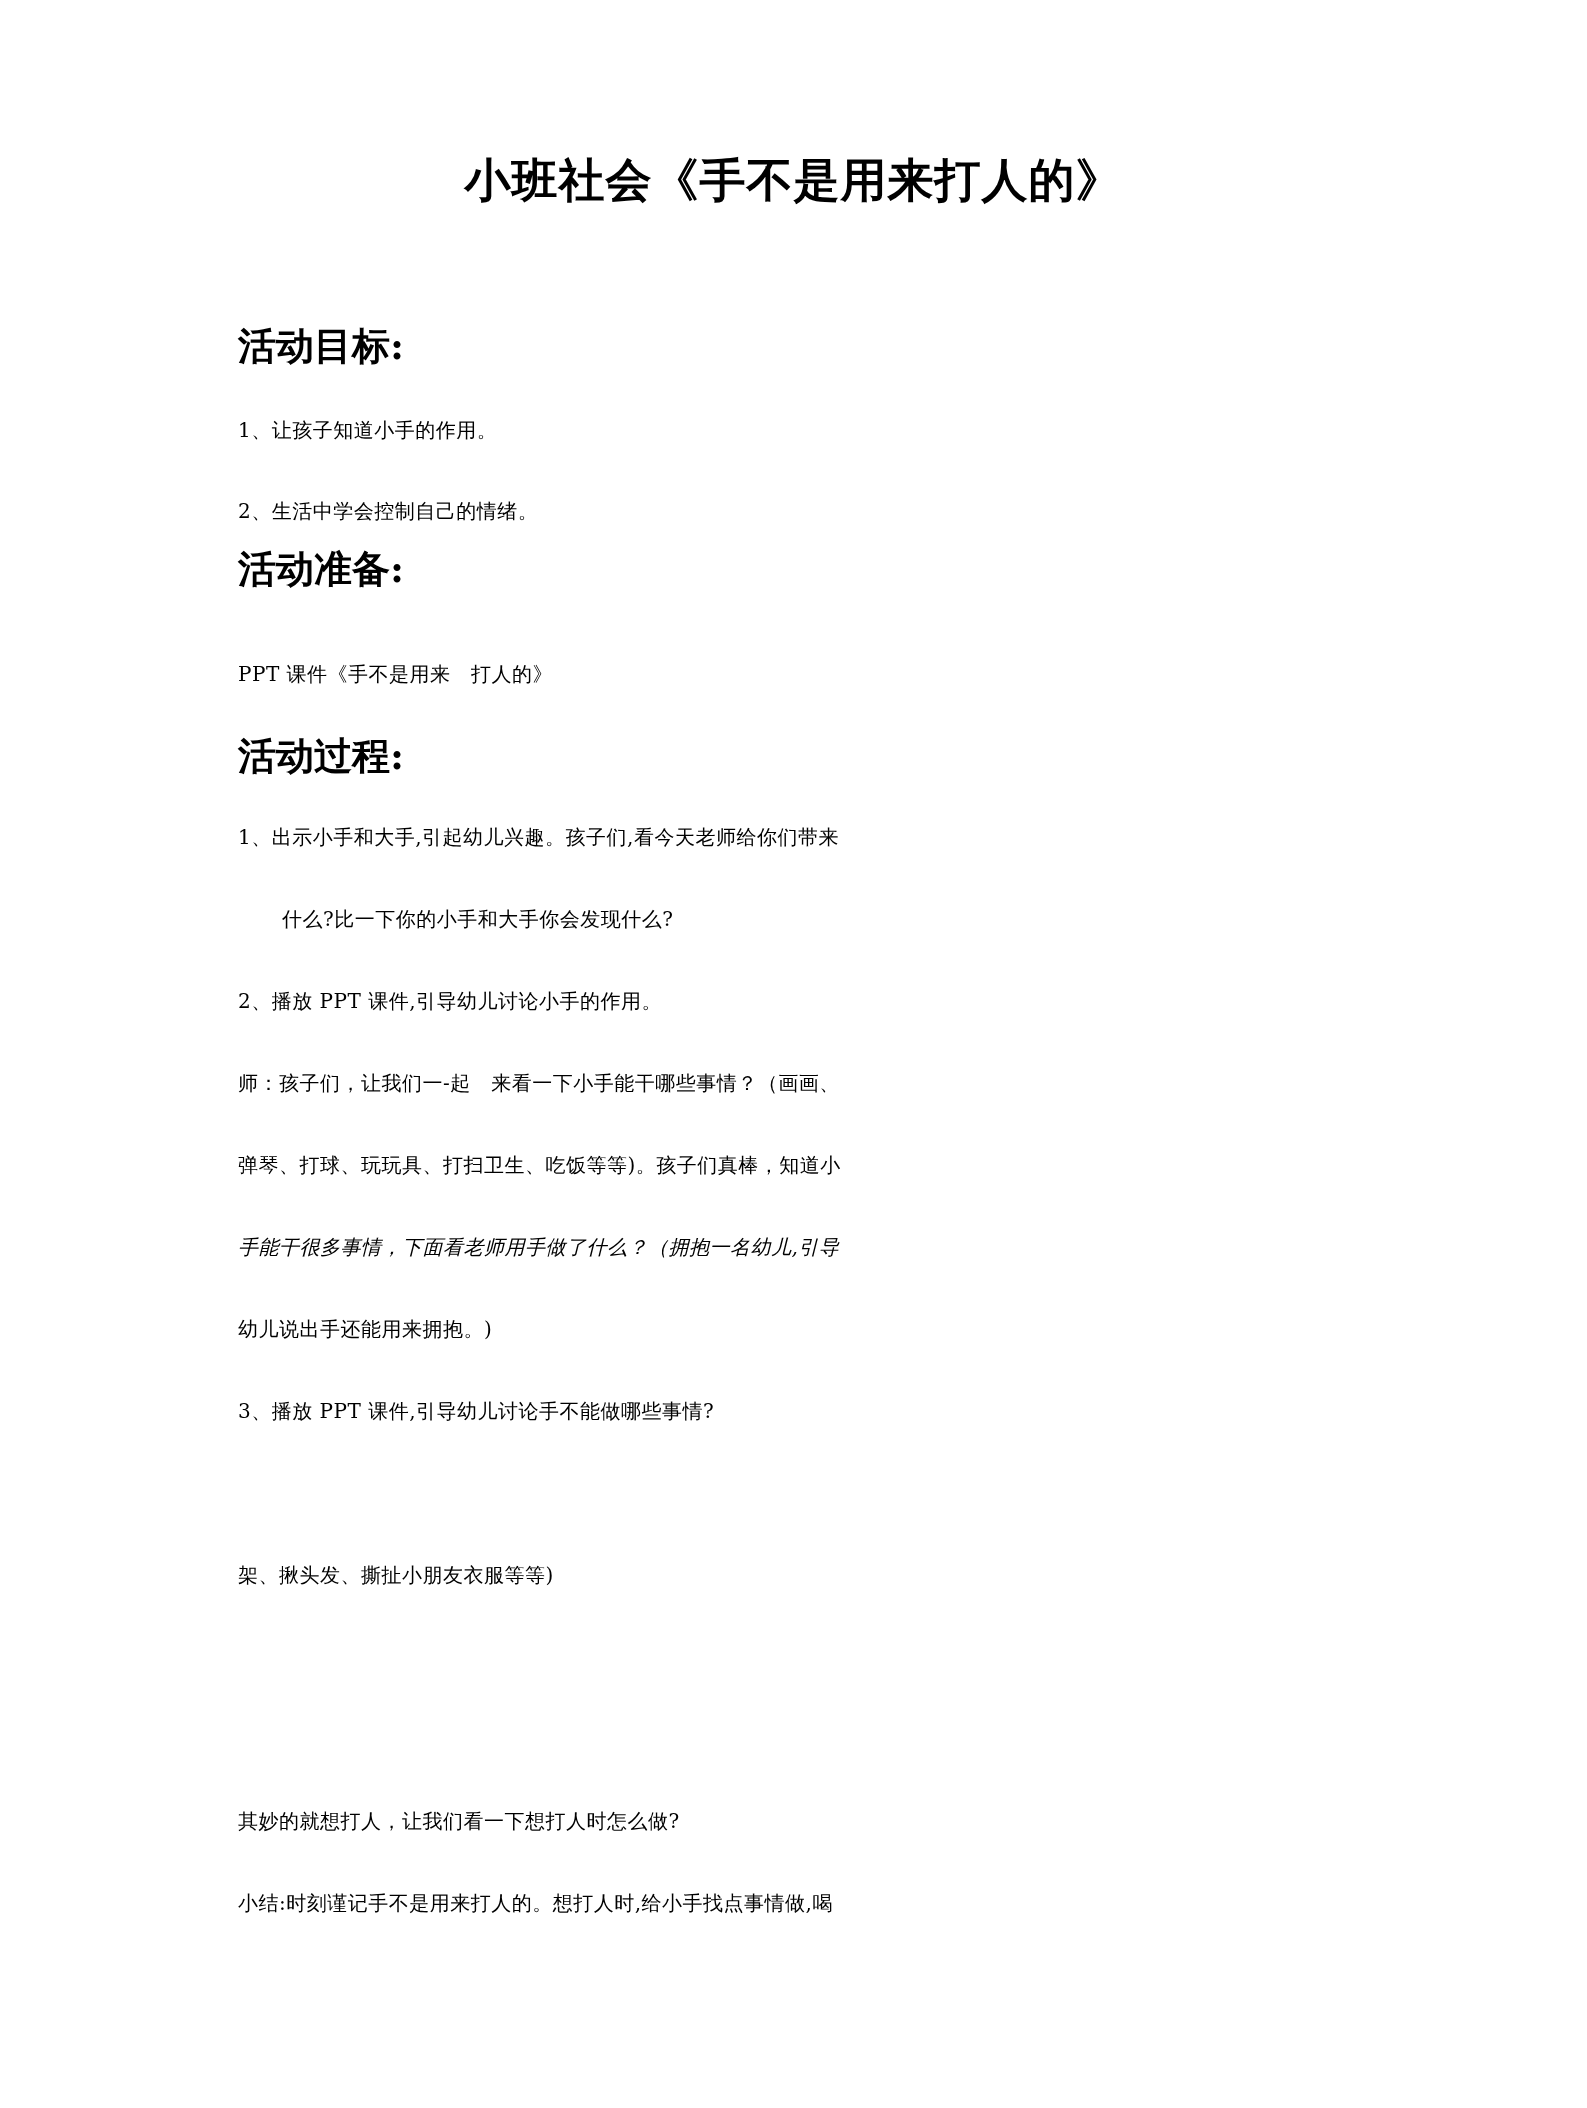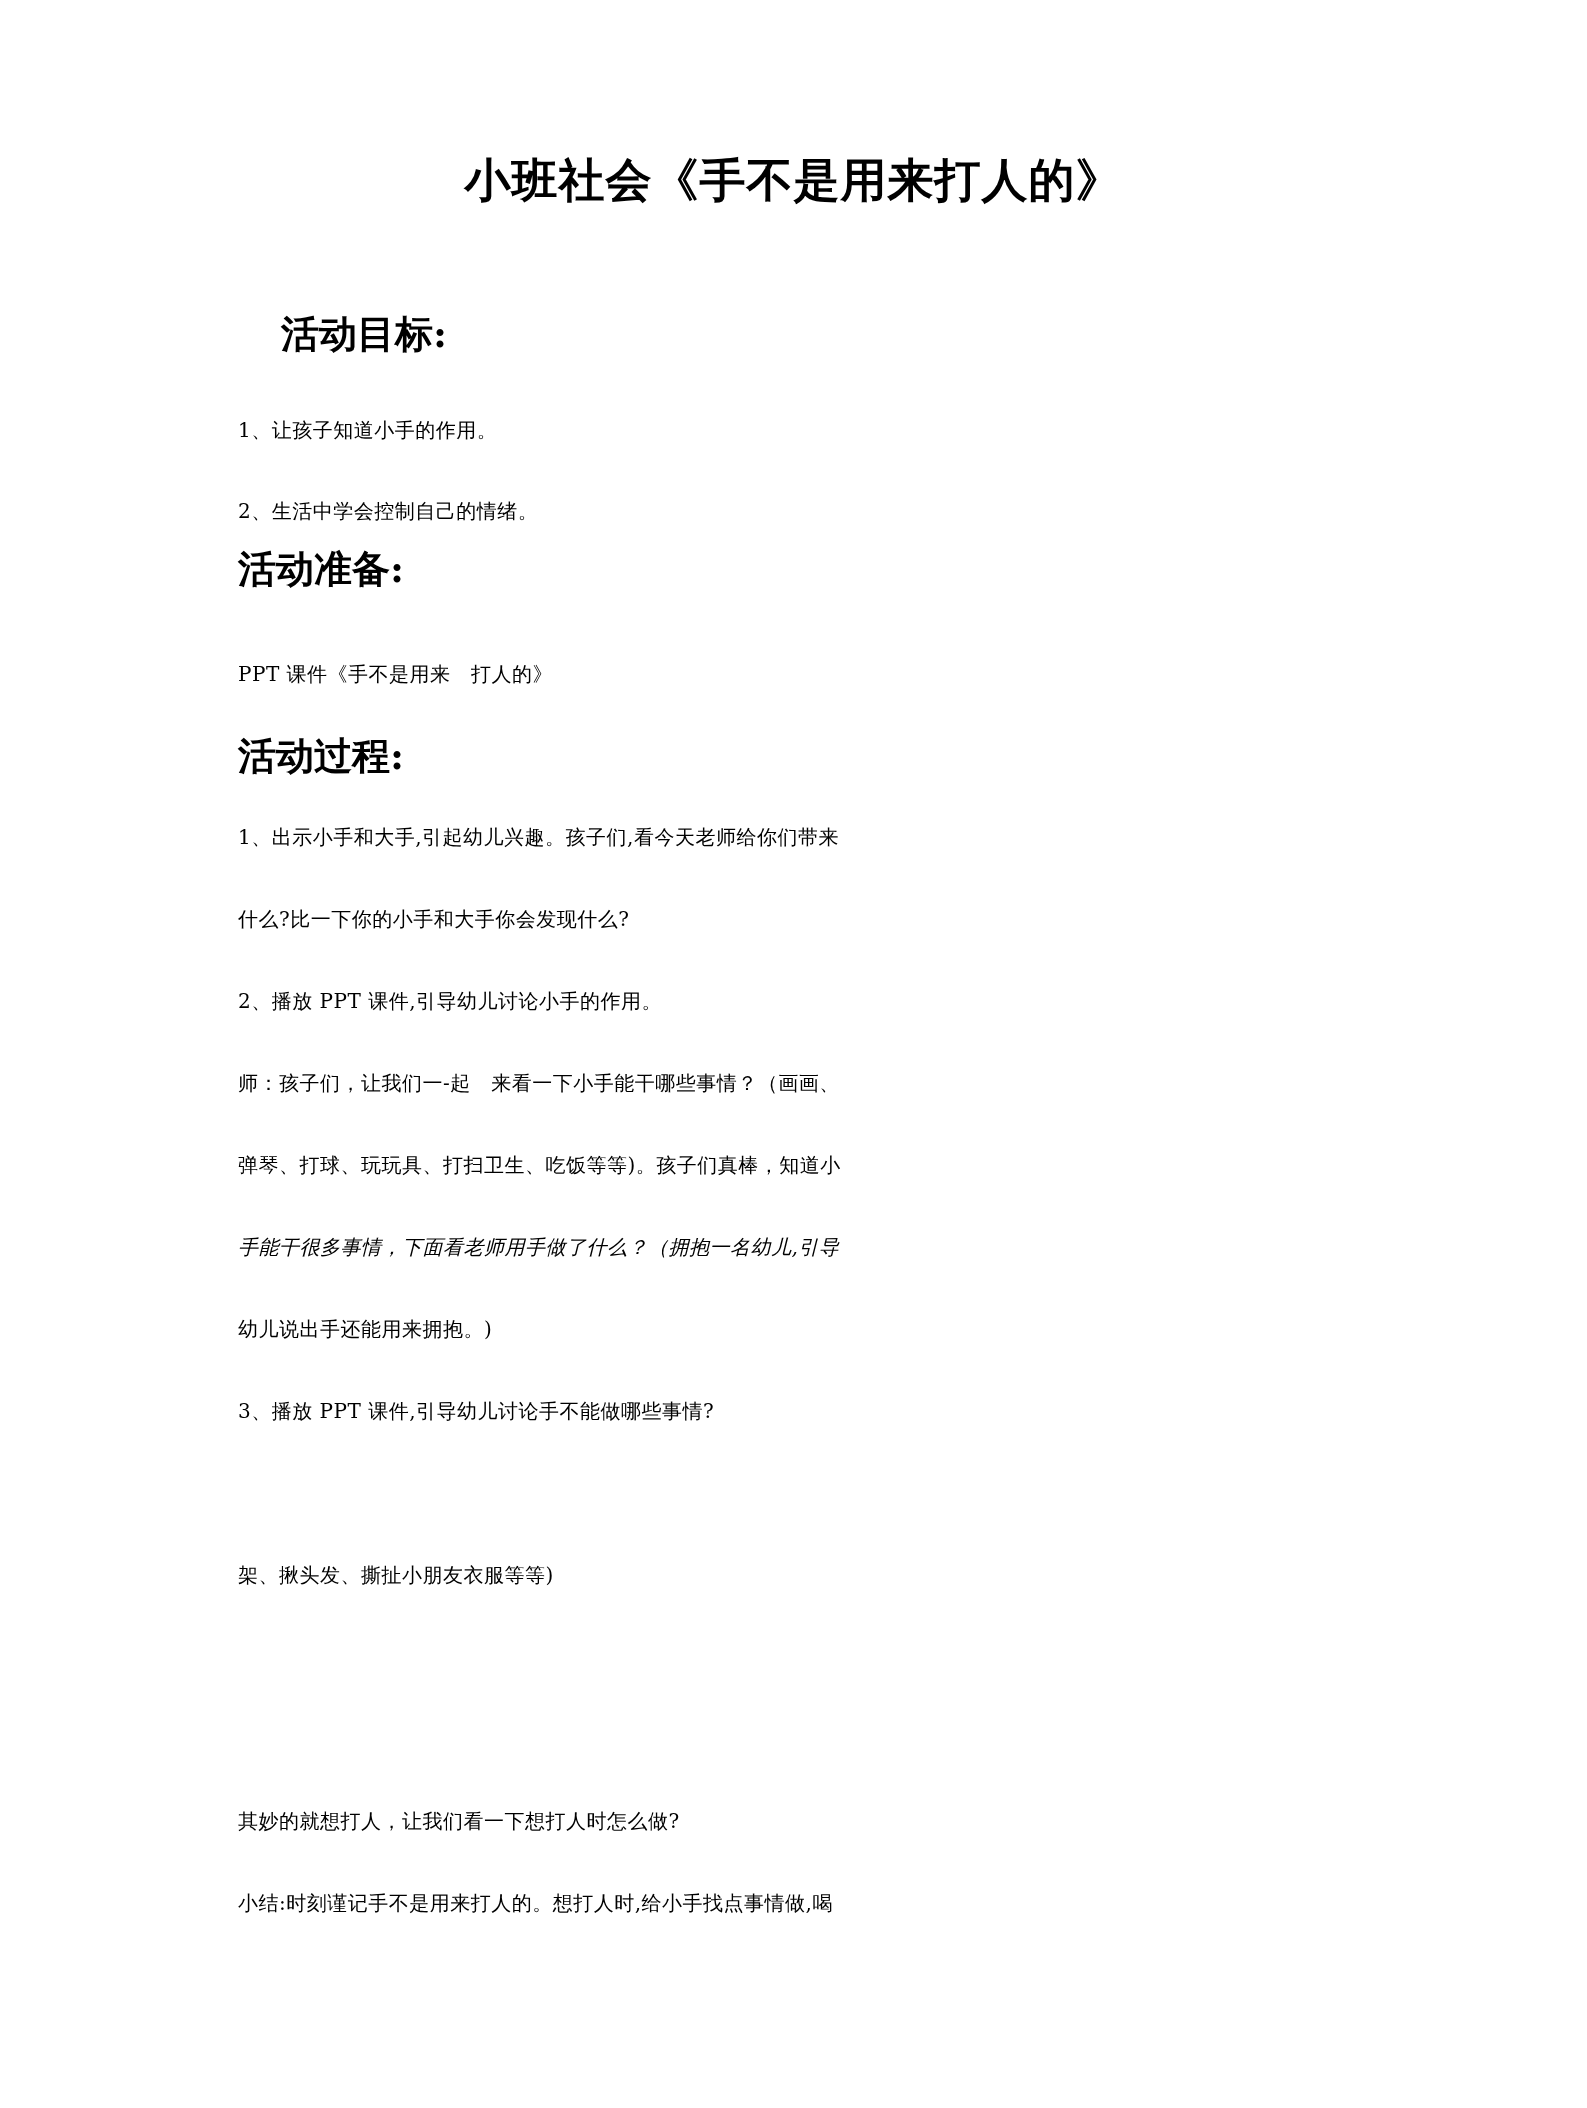--- a/index.html
+++ b/index.html
@@ -51,30 +51,30 @@
     white-space: nowrap;
   }
 </style>
 </head>
 <body>
 
 <div class="page">
 
   <div class="title">小班社会《手不是用来打人的》</div>
 
-  <div class="heading" style="top:308px;margin-left:43px;">活动目标:</div>
+  <div class="heading" style="top:320px;">活动目标:</div>
   <div class="line" style="top:408px;">1、让孩子知道小手的作用。</div>
   <div class="line" style="top:489px;">2、生活中学会控制自己的情绪。</div>
 
   <div class="heading" style="top:543px;">活动准备:</div>
   <div class="line" style="top:652px;">PPT 课件《手不是用来　打人的》</div>
 
   <div class="heading" style="top:730px;">活动过程:</div>
   <div class="line" style="top:815px;">1、出示小手和大手,引起幼儿兴趣。孩子们,看今天老师给你们带来</div>
-  <div class="line" style="top:897px;">什么?比一下你的小手和大手你会发现什么?</div>
+  <div class="line" style="top:897px;margin-left:44px;">什么?比一下你的小手和大手你会发现什么?</div>
   <div class="line" style="top:979px;">2、播放 PPT 课件,引导幼儿讨论小手的作用。</div>
   <div class="line" style="top:1061px;">师：孩子们，让我们一-起　来看一下小手能干哪些事情？（画画、</div>
   <div class="line" style="top:1143px;">弹琴、打球、玩玩具、打扫卫生、吃饭等等)。孩子们真棒，知道小</div>
   <div class="line" style="top:1225px;font-style:italic;">手能干很多事情，下面看老师用手做了什么？（拥抱一名幼儿,引导</div>
   <div class="line" style="top:1307px;">幼儿说出手还能用来拥抱。)</div>
   <div class="line" style="top:1389px;">3、播放 PPT 课件,引导幼儿讨论手不能做哪些事情?</div>
   <div class="line" style="top:1553px;">架、揪头发、撕扯小朋友衣服等等)</div>
   <div class="line" style="top:1799px;">其妙的就想打人，让我们看一下想打人时怎么做?</div>
   <div class="line" style="top:1881px;">小结:时刻谨记手不是用来打人的。想打人时,给小手找点事情做,喝</div>
 

